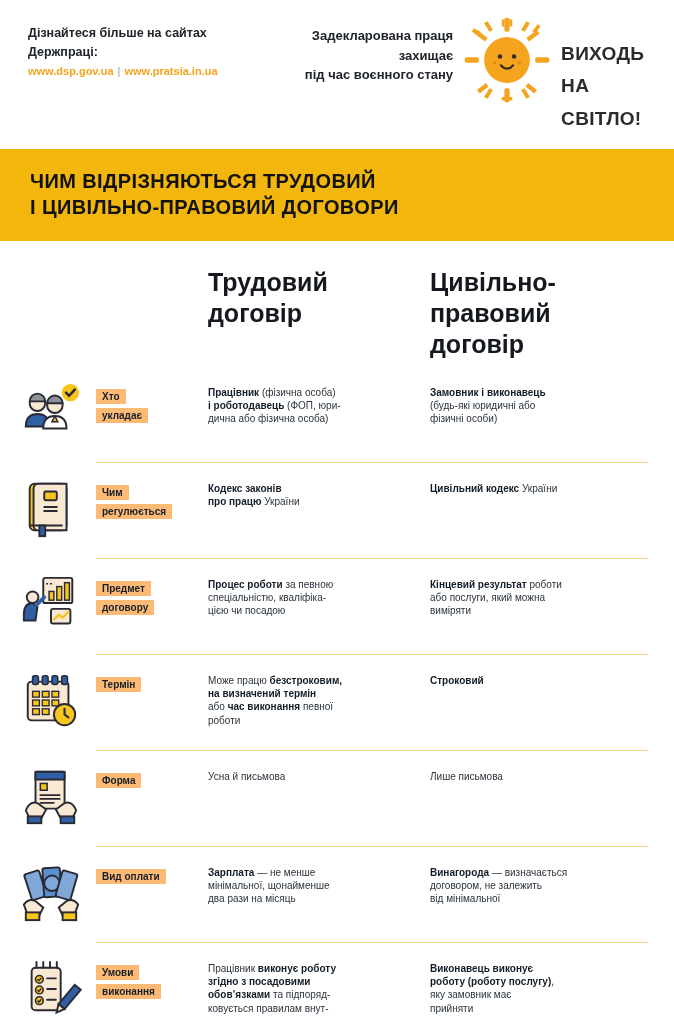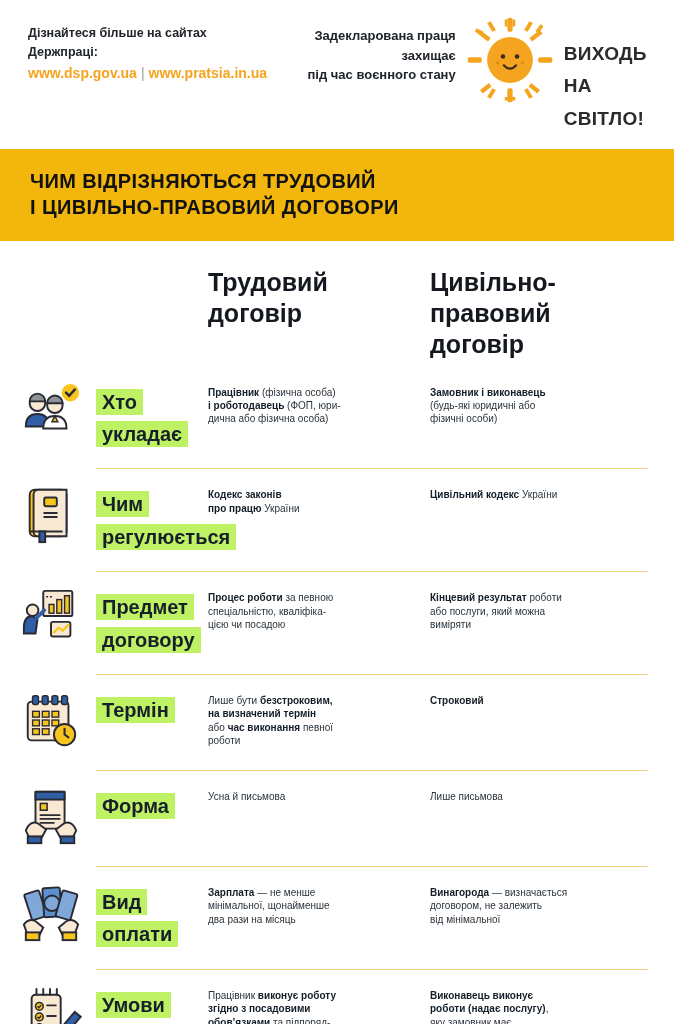--- a/index.html
+++ b/index.html
@@ -6,21 +6,21 @@
   html,body { width:674px; }
   body {
     width:674px; height:1024px; overflow:hidden; background:#ffffff;
     font-family:"Liberation Sans", sans-serif; color:#222b33;
   }
   
   .top-header {
     display:flex; align-items:flex-start; padding:24px 8px 14px 28px; gap:10px;
   }
   .info-block { font-size:12.5px; font-weight:700; line-height:1.55; color:#20242b; }
-  .info-links { font-size:14px; font-weight:800; color:#f5a41f; }
+  .info-links { font-size:11px; font-weight:800; color:#f5a41f; }
   .info-links .sep { color:#9aa0a6; font-weight:400; padding:0 4px; }
   .slogan { margin-left:auto; text-align:right; font-size:13px; font-weight:800; line-height:1.5; color:#20242b; padding-top:2px; }
   .mascot-wrap { width:88px; height:88px; flex:0 0 auto; margin-top:-8px; }
   .brand { font-size:19px; font-weight:800; letter-spacing:.3px; line-height:1.7; color:#2b2b2b; padding-top:14px; white-space:pre-line; }
   
   .banner {
     background:#f2b60d; padding:19px 30px 21px; color:#121212;
   }
   .banner h1 { font-size:20px; font-weight:800; letter-spacing:.4px; line-height:1.3; white-space:pre-line; }
   
@@ -31,21 +31,21 @@
   .col-header.c1 { grid-column:3; }
   .col-header.c2 { grid-column:4; }
   .row { padding:17px 0 19px; position:relative; align-items:start; }
   .row:not(:last-child)::after {
     content:""; position:absolute; left:76px; right:2px; bottom:0; height:1px; background:#f2d483;
   }
   .row-icon { width:62px; height:62px; margin-top:-2px; }
   .row-icon svg { width:62px; height:62px; display:block; }
   .row-label { padding-right:10px; margin-top:2px; }
   .row-label span {
-    display:inline; background:#bef264; color:#17202a; font-size:20px; font-weight:800;
+    display:inline; background:#fdba74; color:#17202a; font-size:10px; font-weight:800;
     line-height:1.62; padding:2px 6px; white-space:pre-line;
     -webkit-box-decoration-break:clone; box-decoration-break:clone;
   }
   .cell { font-size:10px; line-height:1.34; color:#2a333c; padding-right:14px; margin-top:2px; }
   .cell .b { font-weight:800; color:#141e28; }
 </style>
 </head>
 <body>
 
 <div class="top-header">
@@ -181,21 +181,21 @@
               <rect x="23" y="31" width="7" height="6"></rect>
               <rect x="33" y="31" width="7" height="6"></rect>
      <rect x="13" y="40" width="7" height="6"></rect>
               <rect x="23" y="40" width="7" height="6"></rect>
    </g>
    <circle cx="46" cy="46" r="11" fill="#f6c51e" stroke="#2a2a35" stroke-width="2"></circle>
    <path d="M46 40v6l4 3" fill="none" stroke="#2a2a35" stroke-width="2.2" stroke-linecap="round"></path>
  </svg>
         </div>
     <div class="row-label"><span>Термін</span></div>
-    <div class="cell"><span>Лише бути </span><span class="b">безстроковим,</span><br><span class="b">на визначений термін</span><br><span>або </span><span class="b">час виконання</span><span> певної</span><br><span>роботи</span></div>
+    <div class="cell"><span>Може працю </span><span class="b">безстроковим,</span><br><span class="b">на визначений термін</span><br><span>або </span><span class="b">час виконання</span><span> певної</span><br><span>роботи</span></div>
     <div class="cell"><span class="b">Строковий</span></div>
   </div>
 
   <div class="grid row">
     <div class="row-icon">
           <svg viewBox="0 0 64 64">
    <rect x="16" y="6" width="30" height="38" rx="2" fill="#f9e9d2" stroke="#2a2a35" stroke-width="2"></rect>
    <rect x="16" y="6" width="30" height="8" fill="#2f5fa5" stroke="#2a2a35" stroke-width="2"></rect>
    <rect x="21" y="18" width="7" height="7" fill="#f6c51e" stroke="#2a2a35" stroke-width="1.6"></rect>
    <path d="M21 30h20M21 34h20M21 38h14" stroke="#2a2a35" stroke-width="1.8" stroke-linecap="round"></path>
@@ -246,17 +246,17 @@
    </g>
    <g transform="rotate(40 48 44)">
      <rect x="44" y="26" width="8" height="26" fill="#2f5fa5" stroke="#2a2a35" stroke-width="2"></rect>
      <path d="M44 52l4 8 4-8z" fill="#f9e9d2" stroke="#2a2a35" stroke-width="2"></path>
    </g>
  </svg>
         </div>
     <div class="row-label"><span>Умови
 виконання</span></div>
     <div class="cell"><span>Працівник </span><span class="b">виконує роботу</span><br><span class="b">згідно з посадовими</span><br><span class="b">обов’язками</span><span> та підпоряд-</span><br><span>ковується правилам внут-</span><br></div>
-    <div class="cell"><span class="b">Виконавець виконує</span><br><span class="b">роботи (надає послугу)</span><span>,</span><br><span>яку замовник має</span><br><span>прийняти</span></div>
+    <div class="cell"><span class="b">Виконавець виконує</span><br><span class="b">роботу (роботу послугу)</span><span>,</span><br><span>яку замовник має</span><br><span>прийняти</span></div>
   </div>
 
 </div>
 </div>
 
 </body></html>

